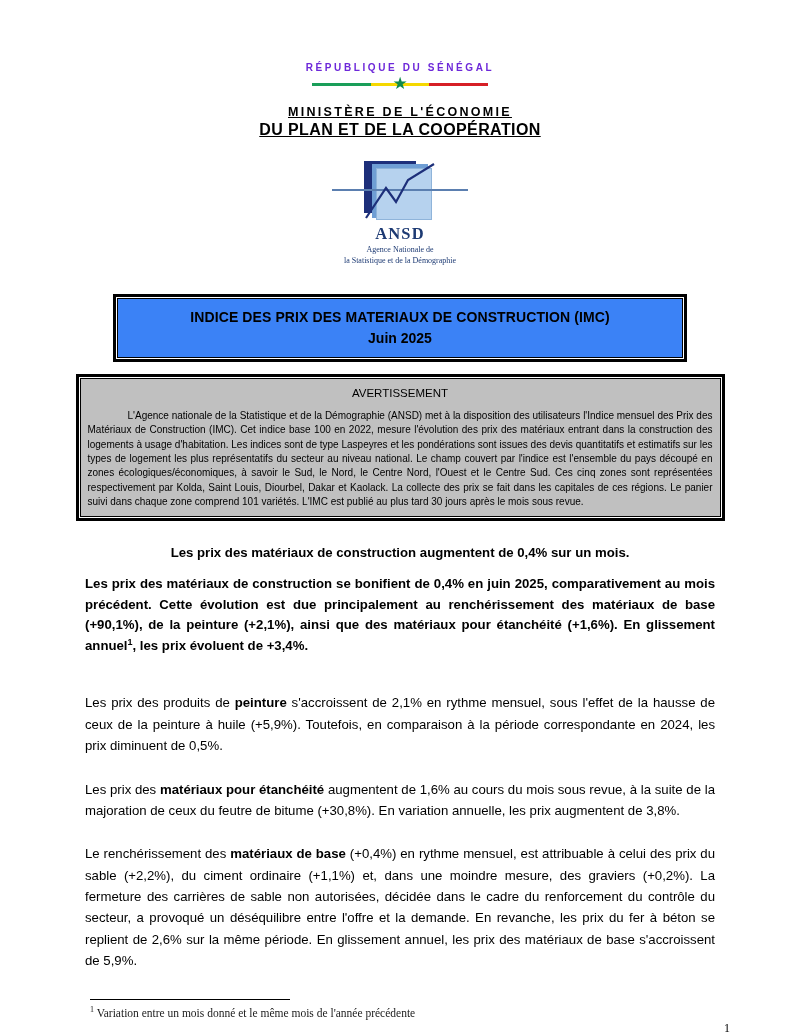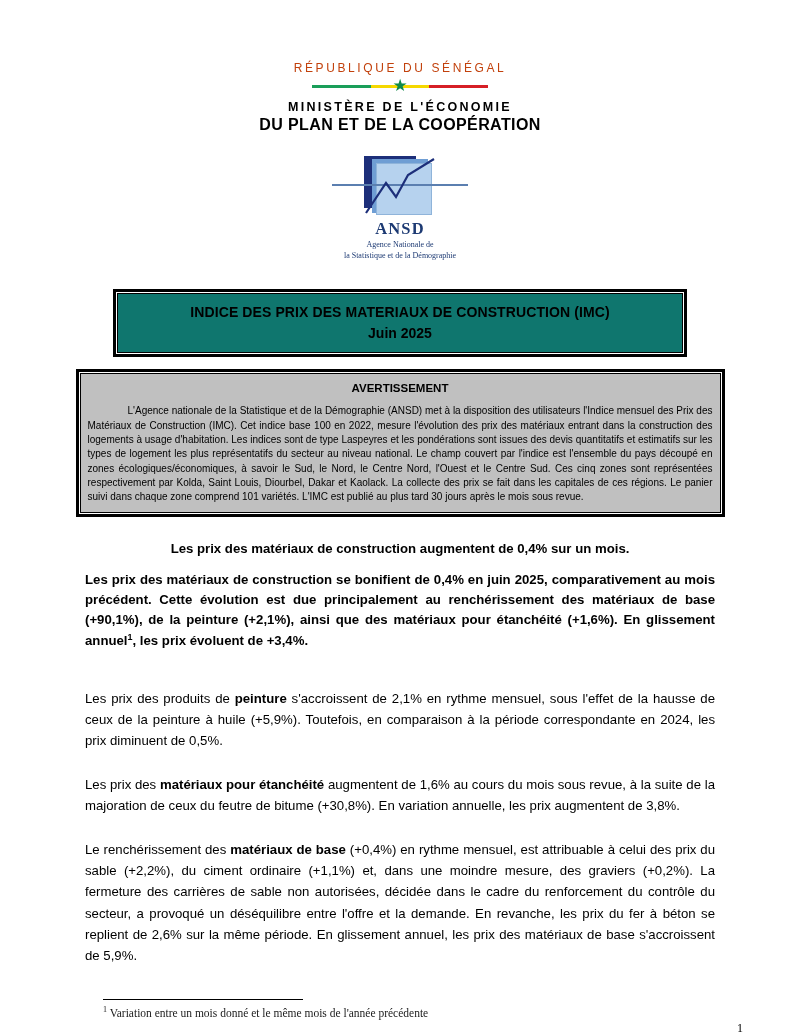--- a/index.html
+++ b/index.html
@@ -22,24 +22,24 @@
     height: 1035px;
     box-sizing: border-box;
   }
 
   
   .header-block {
     padding-top: 62px;
     text-align: center;
   }
   .rep-line {
-    font-size: 12px;
-    font-weight: normal;
+    font-size: 10px;
+    font-weight: bold;
     letter-spacing: 2.6px;
-    color: #c2410c;
+    color: #6d28d9;
     line-height: 1.15;
   }
   .devise-line {
     font-size: 10px;
     font-style: italic;
     letter-spacing: 0.6px;
     color: #222;
     margin-top: 2px;
   }
   .tricolor-wrap {
@@ -65,22 +65,23 @@
     top: -1px;
     transform: translateX(-50%);
     color: #108a4a;
     font-size: 17px;
     line-height: 15px;
   }
   .ministere {
     font-size: 12.5px;
     font-weight: bold;
     letter-spacing: 2.3px;
-    margin-top: 7px;
+    margin-top: 14px;
     line-height: 1.25;
+    text-decoration: underline;
   }
   .ministere .l2 {
     letter-spacing: 0.4px;
     font-size: 16px;
     display: block;
   }
 
   
   .ansd-wrap {
     width: 150px;
@@ -138,21 +139,21 @@
     white-space: nowrap;
   }
 
   
   .title-box {
     margin: 32px auto 0 auto;
     width: 566px;
     border: 1px solid #000;
     outline: 3px solid #000;
     outline-offset: 1px;
-    background: #0f766e;
+    background: #3b82f6;
     box-sizing: border-box;
     padding: 10px 8px 11px 8px;
     text-align: center;
   }
   .title-line1 {
     font-size: 14px;
     font-weight: bold;
     letter-spacing: 0.1px;
   }
   .title-line2 {
@@ -168,21 +169,21 @@
     background: #c0c0c0;
     border: 1px solid #000;
     outline: 3px solid #000;
     outline-offset: 1px;
     box-sizing: border-box;
     padding: 8px 7px 7px 7px;
   }
   .avert-title {
     text-align: center;
     font-size: 11.5px;
-    font-weight: bold;
+    font-weight: normal;
     margin-bottom: 10px;
   }
   .avert-body {
     font-size: 10px;
     line-height: 1.43;
     text-align: justify;
     text-indent: 40px;
     hyphens: none;
   }
 
@@ -211,21 +212,21 @@
     font-size: 13.2px;
     line-height: 1.62;
     text-align: justify;
   }
   .body-para.first { margin-top: 36px; }
   .body-para b { font-weight: bold; }
 
   
   .footnote-wrap {
     position: absolute;
-    left: 103px;
+    left: 90px;
     bottom: 16px;
     width: 640px;
   }
   .footnote-rule {
     width: 200px;
     height: 1px;
     background: #000;
     margin-bottom: 5px;
   }
   .footnote {

